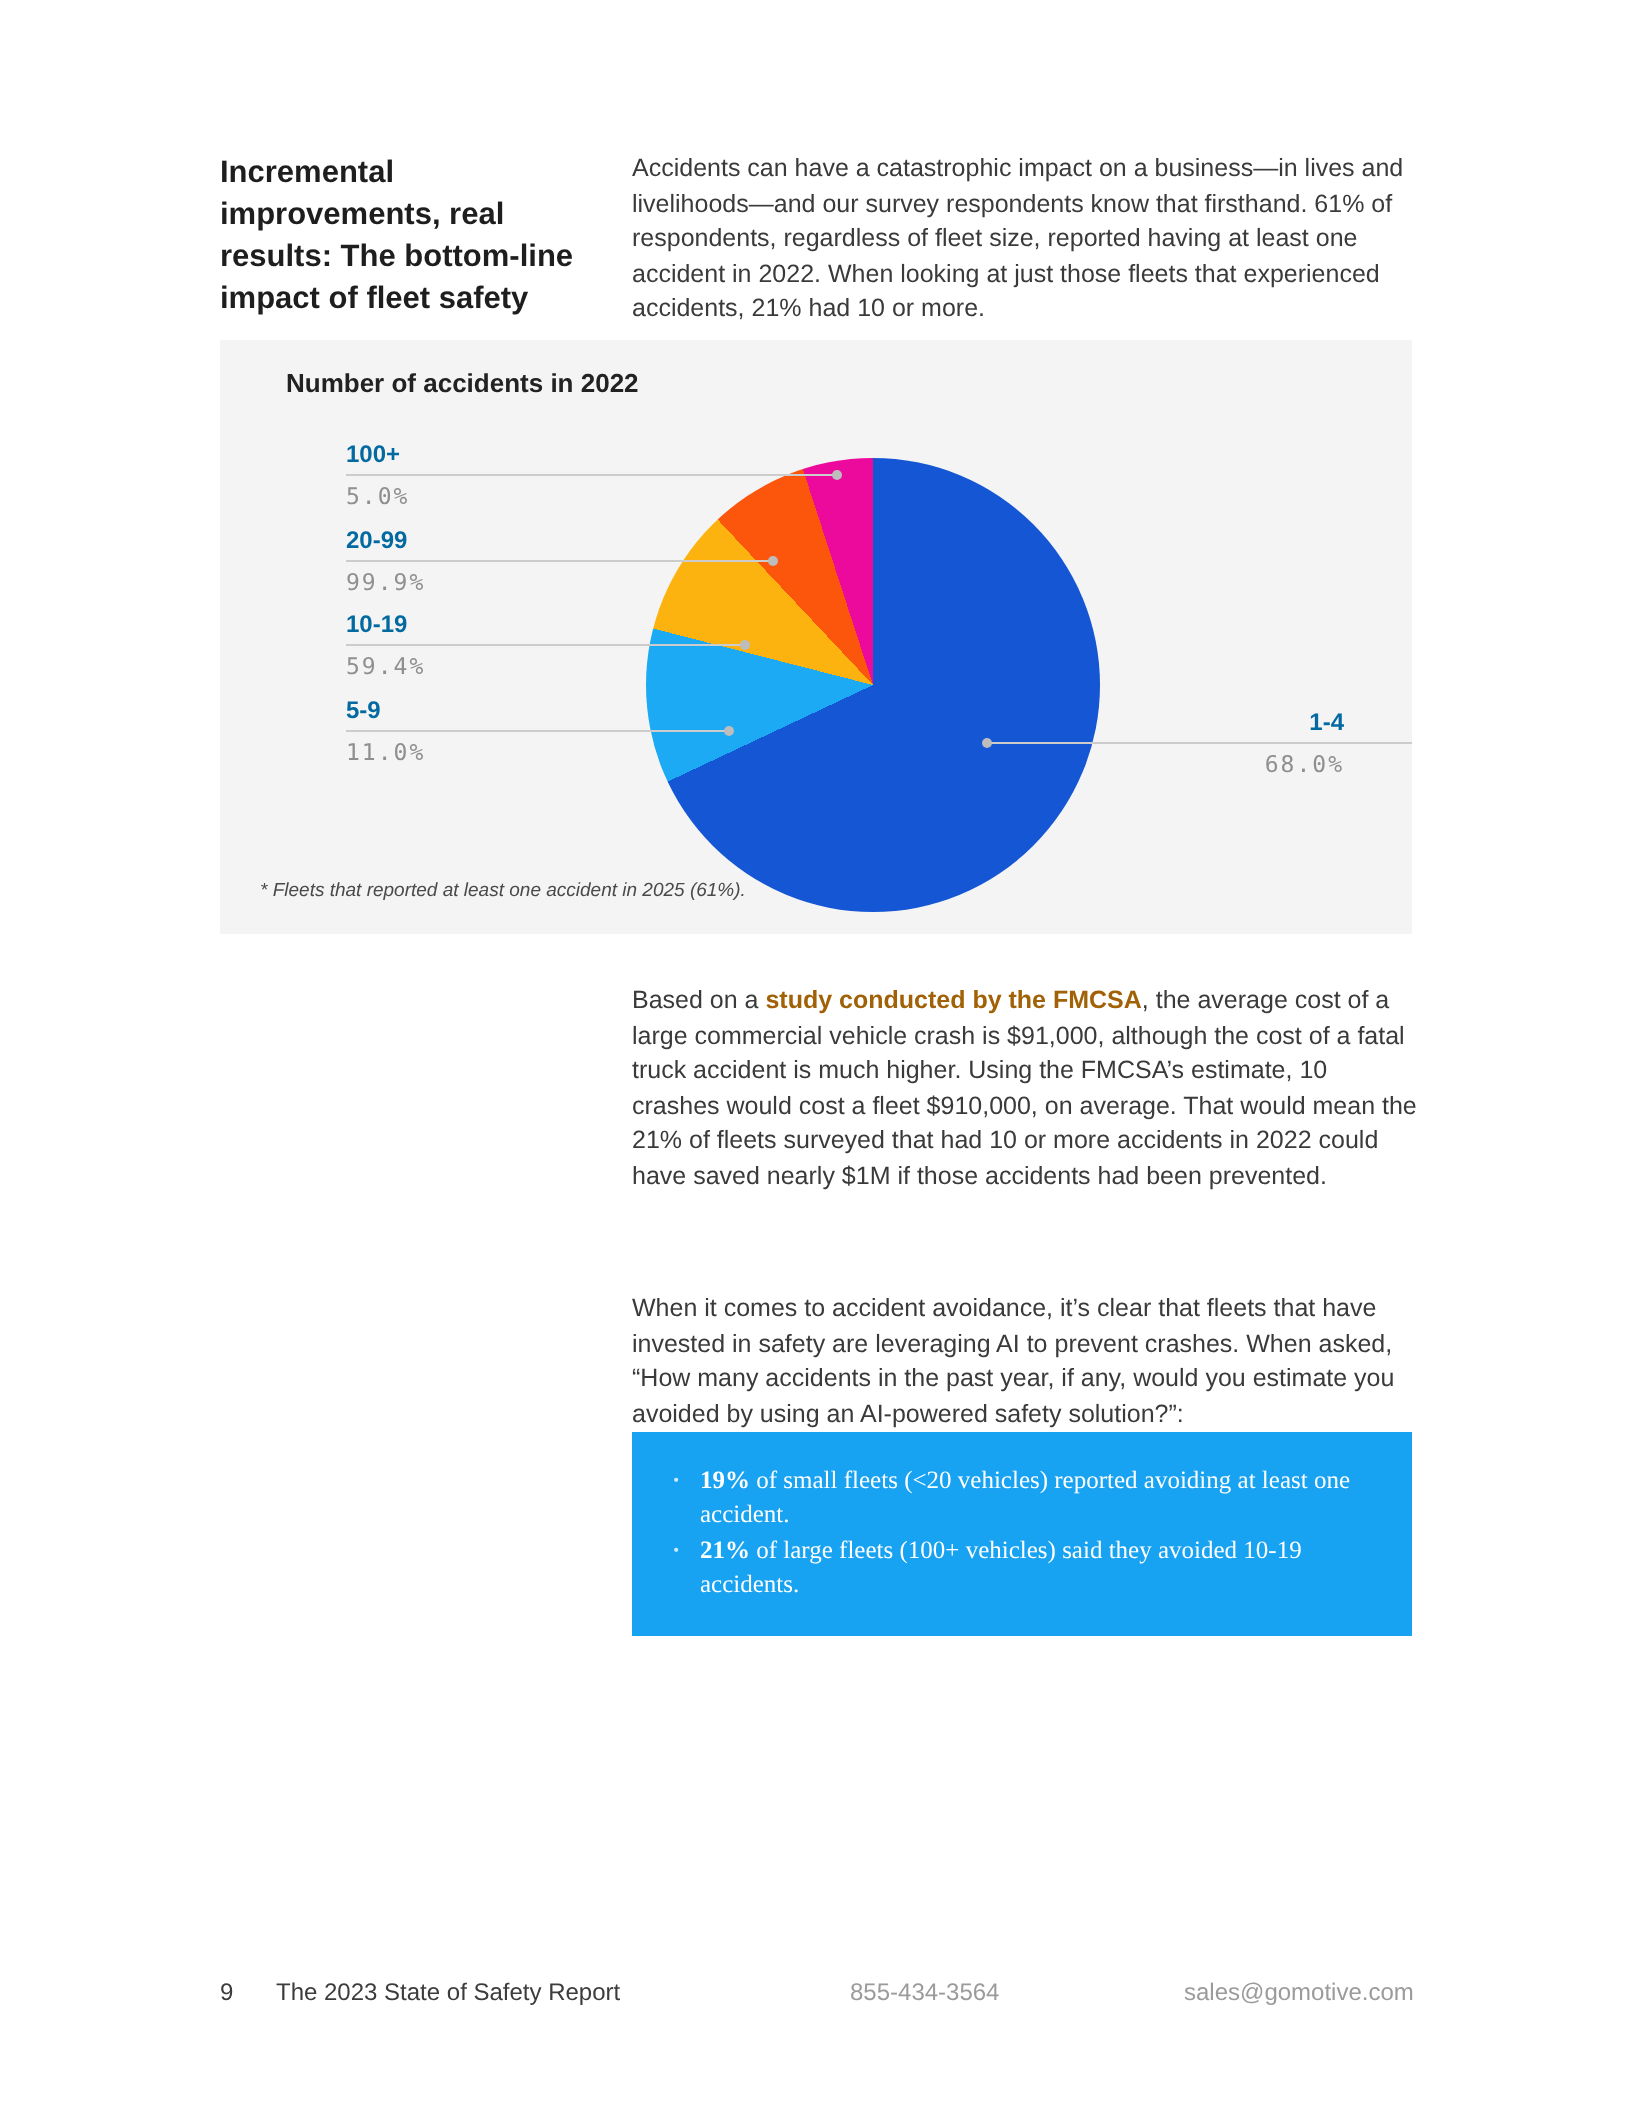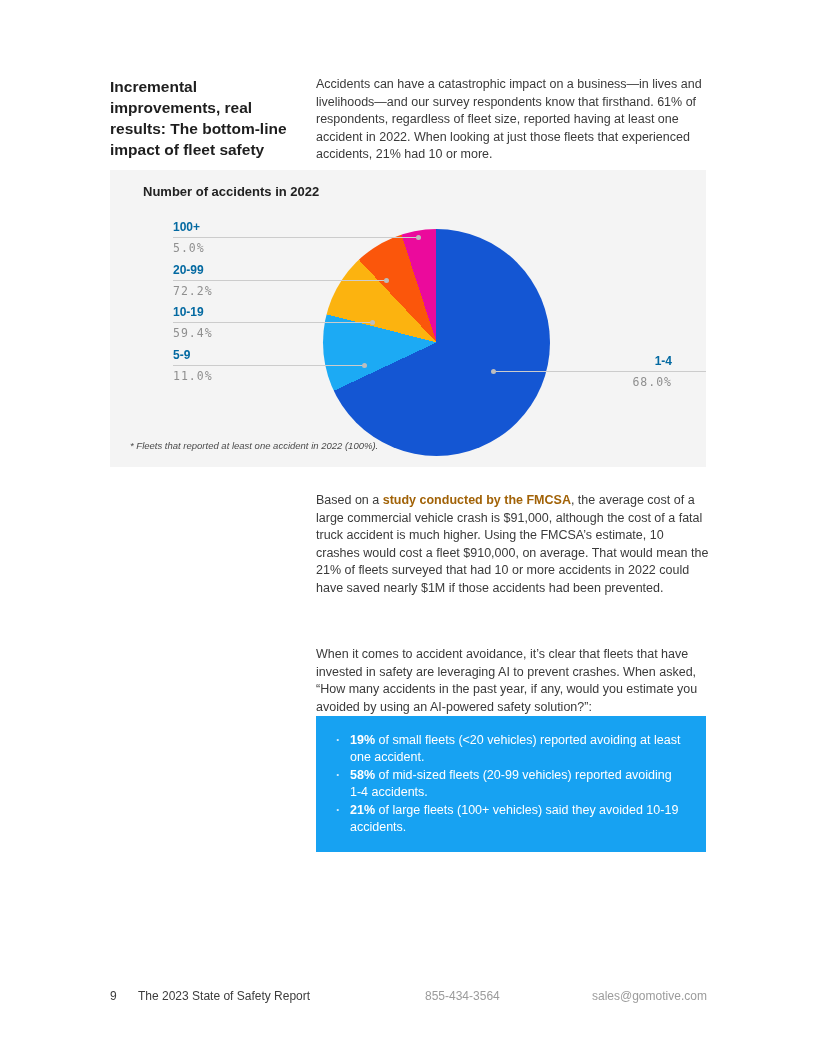--- a/index.html
+++ b/index.html
@@ -103,52 +103,51 @@
 
     <div class="pie-label lbl-100plus">
       <div class="name">100+</div>
       <div class="line dot-right"></div>
       <div class="pct">5.0%</div>
     </div>
 
     <div class="pie-label lbl-2099">
       <div class="name">20-99</div>
       <div class="line dot-right"></div>
-      <div class="pct">72.2%</div>
+      <div class="pct">99.9%</div>
     </div>
 
     <div class="pie-label lbl-1019">
       <div class="name">10-19</div>
       <div class="line dot-right"></div>
       <div class="pct">59.4%</div>
     </div>
 
     <div class="pie-label lbl-59">
       <div class="name">5-9</div>
       <div class="line dot-right"></div>
       <div class="pct">11.0%</div>
     </div>
 
     <div class="pie-label align-right lbl-14">
       <div class="name">1-4</div>
       <div class="line dot-left"></div>
       <div class="pct">68.0%</div>
     </div>
 
-    <div class="chart-footnote">* Fleets that reported at least one accident in 2022 (100%).</div>
+    <div class="chart-footnote">* Fleets that reported at least one accident in 2025 (61%).</div>
   </div>
 
   <p class="body-para"><span>Based on a </span><a class="inline-link">study conducted by the FMCSA</a><span>, the average cost of a large commercial vehicle crash is $91,000, although the cost of a fatal truck accident is much higher. Using the FMCSA’s estimate, 10 crashes would cost a fleet $910,000, on average. That would mean the 21% of fleets surveyed that had 10 or more accidents in 2022 could have saved nearly $1M if those accidents had been prevented.</span></p>
 
   <p class="section-para">When it comes to accident avoidance, it’s clear that fleets that have invested in safety are leveraging AI to prevent crashes. When asked, “How many accidents in the past year, if any, would you estimate you avoided by using an AI-powered safety solution?”:</p>
 
-  <div class="callout" style="background: rgb(23, 162, 242);">
+  <div class="callout" style="background: rgb(23, 162, 242); font-family: Liberation Serif, serif;">
     <ul>
       <li><span class="pct-bold">19%</span><span> of small fleets (&lt;20 vehicles) reported avoiding at least one accident.</span></li>
-      <li><span class="pct-bold">58%</span><span> of mid-sized fleets (20-99 vehicles) reported avoiding 1-4 accidents.</span></li>
       <li><span class="pct-bold">21%</span><span> of large fleets (100+ vehicles) said they avoided 10-19 accidents.</span></li>
     </ul>
   </div>
 
   <div class="footer">
     <span class="page-num">9</span>
     <span class="report-title">The 2023 State of Safety Report</span>
     <span class="phone">855-434-3564</span>
     <span class="email">sales@gomotive.com</span>
   </div>

